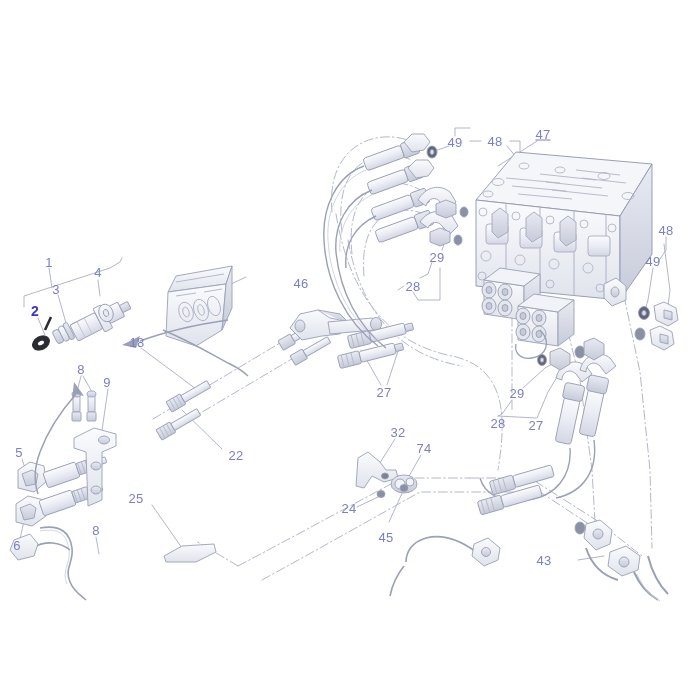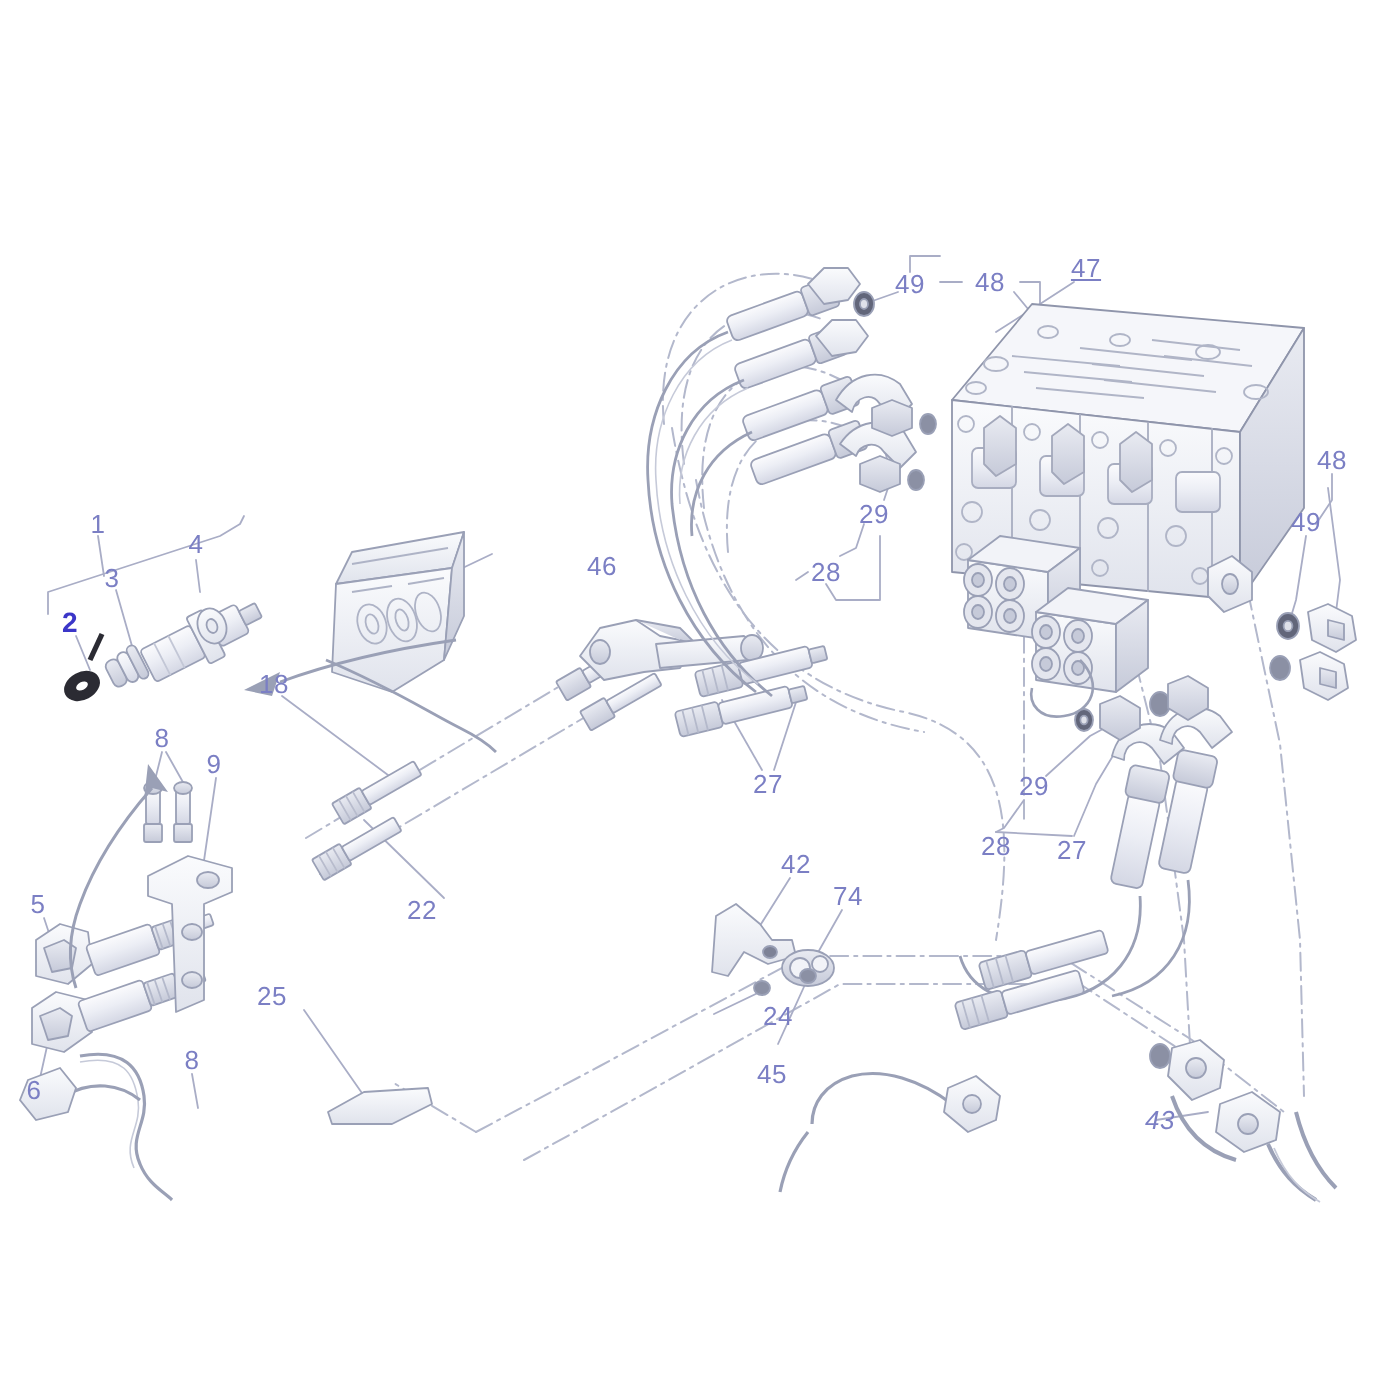--- a/index.html
+++ b/index.html
@@ -492,33 +492,33 @@
     <div class="lbl" style="left:98px;top:272px;">4</div>
     <div class="lbl" style="left:56px;top:289px;">3</div>
     <div class="lbl hi" style="left:35px;top:311px;">2</div>
     <div class="lbl" style="left:253px;top:283px;margin-left:48px;">46</div>
     <div class="lbl" style="left:137px;top:342px;">18</div>
     <div class="lbl" style="left:81px;top:369px;">8</div>
     <div class="lbl" style="left:107px;top:382px;">9</div>
     <div class="lbl" style="left:19px;top:452px;">5</div>
     <div class="lbl" style="left:17px;top:545px;">6</div>
     <div class="lbl" style="left:96px;top:530px;">8</div>
-    <div class="lbl" style="left:211px;top:455px;">22</div>
+    <div class="lbl" style="left:236px;top:455px;">22</div>
     <div class="lbl" style="left:136px;top:498px;">25</div>
     <div class="lbl" style="left:384px;top:392px;">27</div>
-    <div class="lbl" style="left:398px;top:432px;">42</div>
+    <div class="lbl" style="left:398px;top:432px;">32</div>
     <div class="lbl" style="left:424px;top:448px;">74</div>
-    <div class="lbl" style="left:349px;top:508px;margin-left:40px;">24</div>
+    <div class="lbl" style="left:349px;top:508px;">24</div>
     <div class="lbl" style="left:386px;top:537px;">45</div>
     <div class="lbl" style="left:437px;top:257px;">29</div>
     <div class="lbl" style="left:413px;top:286px;">28</div>
     <div class="lbl" style="left:455px;top:142px;">49</div>
     <div class="lbl" style="left:495px;top:141px;">48</div>
     <div class="lbl" style="left:543px;top:134px;text-decoration:underline;">47</div>
     <div class="lbl" style="left:666px;top:230px;">48</div>
     <div class="lbl" style="left:653px;top:261px;">49</div>
     <div class="lbl" style="left:517px;top:393px;">29</div>
     <div class="lbl" style="left:498px;top:423px;">28</div>
     <div class="lbl" style="left:536px;top:425px;">27</div>
-    <div class="lbl" style="left:580px;top:560px;font-style:italic;">43</div>
+    <div class="lbl" style="left:544px;top:560px;">43</div>
   </div>
 
 </div>
 
 </body></html>

